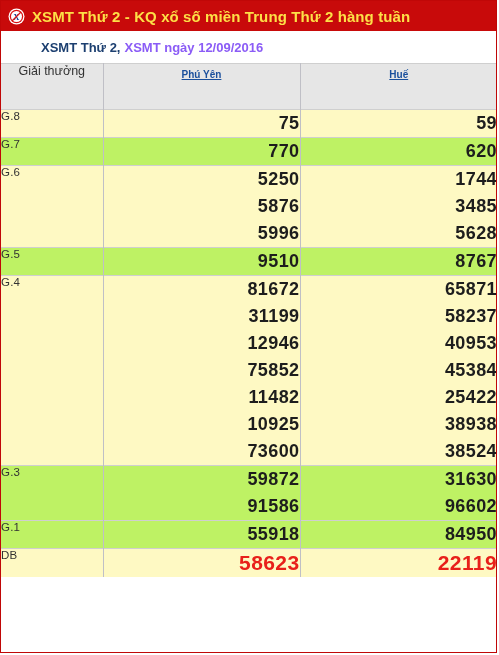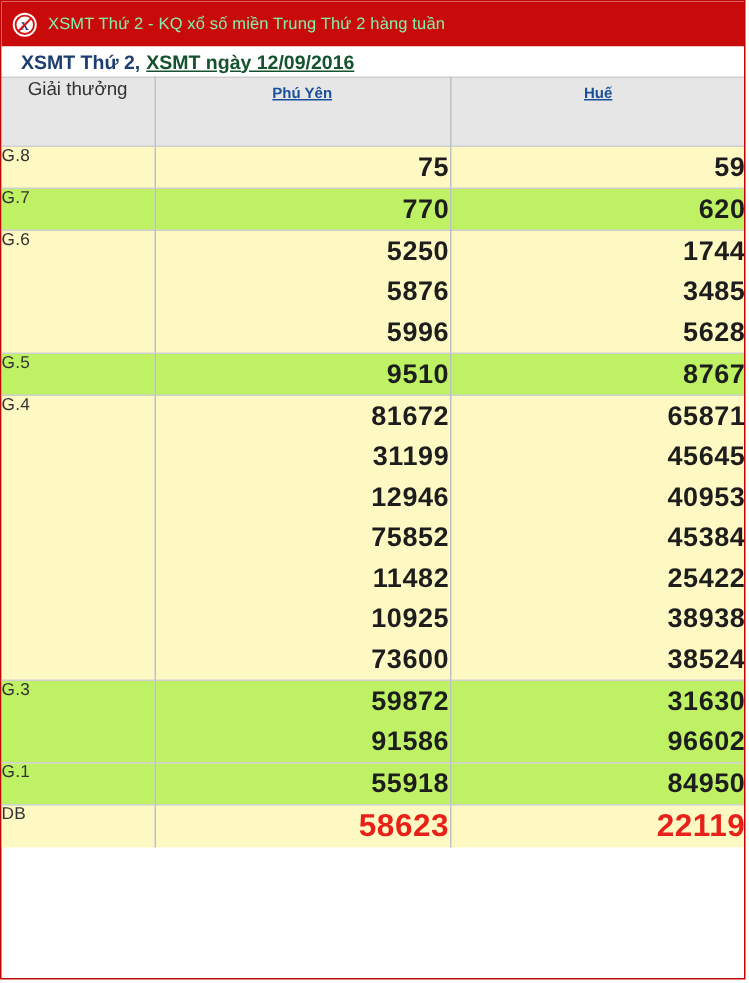--- a/index.html
+++ b/index.html
@@ -34,45 +34,45 @@
     box-sizing: border-box;
   }
   .tb-icon {
     width: 17px;
     height: 17px;
     flex: 0 0 17px;
     margin-right: 7px;
     display: block;
   }
   .tb-title {
-    color: #86efac;
-    font-size: 11px;
-    font-weight: normal;
+    color: #fde047;
+    font-size: 15px;
+    font-weight: bold;
     letter-spacing: 0.1px;
     white-space: nowrap;
   }
 
   
   .subbar {
-    height: 20px;
+    height: 32px;
     background: #ffffff;
     display: flex;
     align-items: center;
     padding-left: 13px;
     box-sizing: border-box;
     font-size: 13px;
     font-weight: bold;
     white-space: nowrap;
+    margin-left: 27px;
   }
   .sub-plain {
     color: #1c3f70;
   }
   .sub-link {
-    color: #14532d;
-    text-decoration: underline;
+    color: #8b5cf6;
     margin-left: 4px;
     cursor: pointer;
   }
 
   
   table.results {
     width: 100%;
     border-collapse: collapse;
     table-layout: fixed;
   }
@@ -228,21 +228,21 @@
             <div class="num">81672</div>
             <div class="num">31199</div>
             <div class="num">12946</div>
             <div class="num">75852</div>
             <div class="num">11482</div>
             <div class="num">10925</div>
             <div class="num">73600</div>
           </td>
           <td class="nums-cell">
             <div class="num">65871</div>
-            <div class="num">45645</div>
+            <div class="num">58237</div>
             <div class="num">40953</div>
             <div class="num">45384</div>
             <div class="num">25422</div>
             <div class="num">38938</div>
             <div class="num">38524</div>
           </td>
         </tr>
         <tr class="shade">
           <td class="prize-cell">G.3</td>
           <td class="nums-cell">

